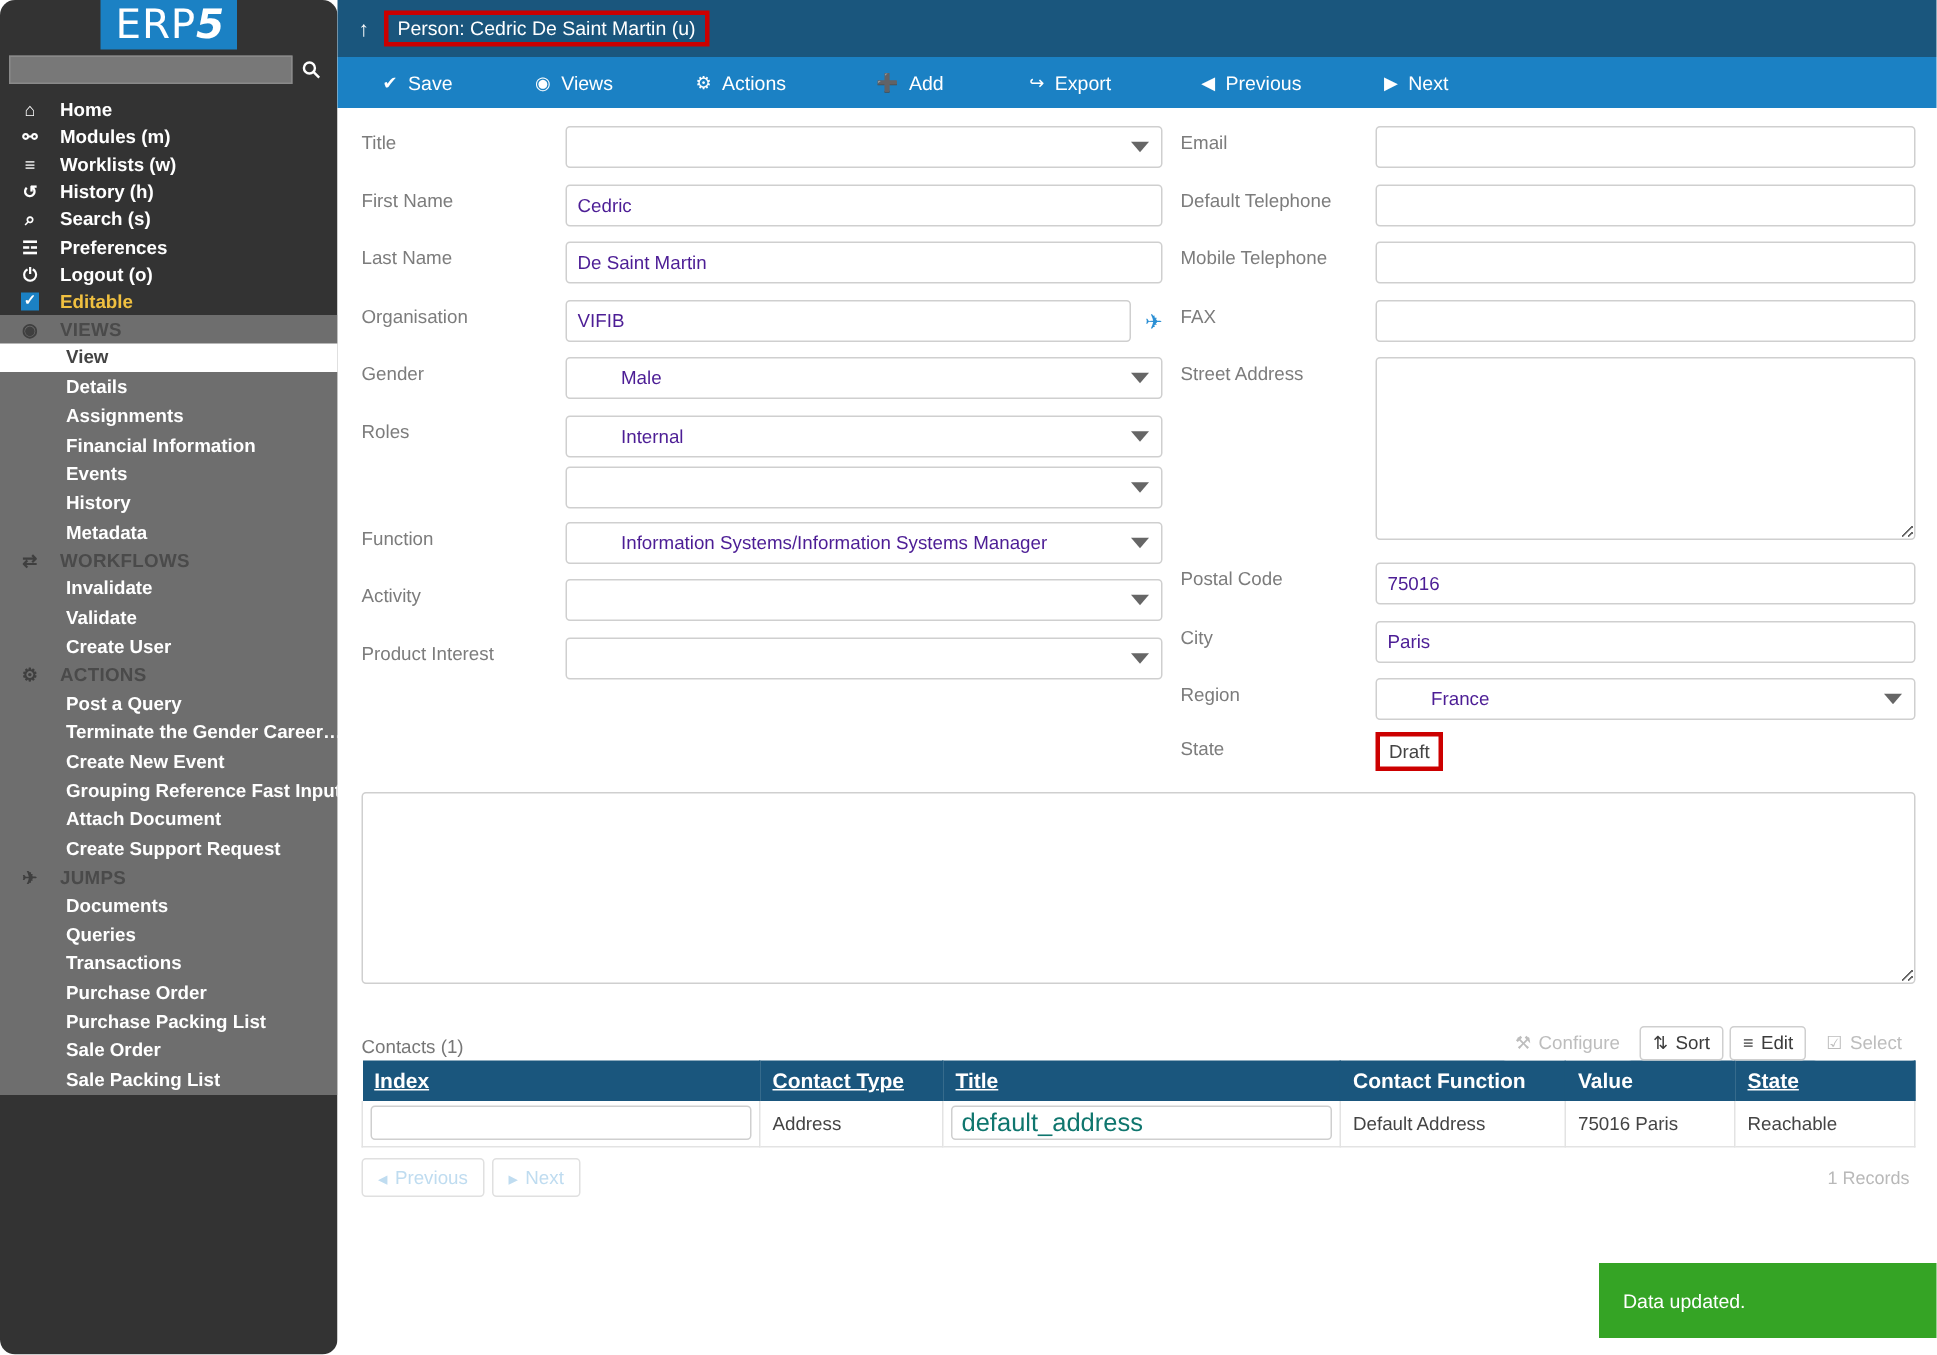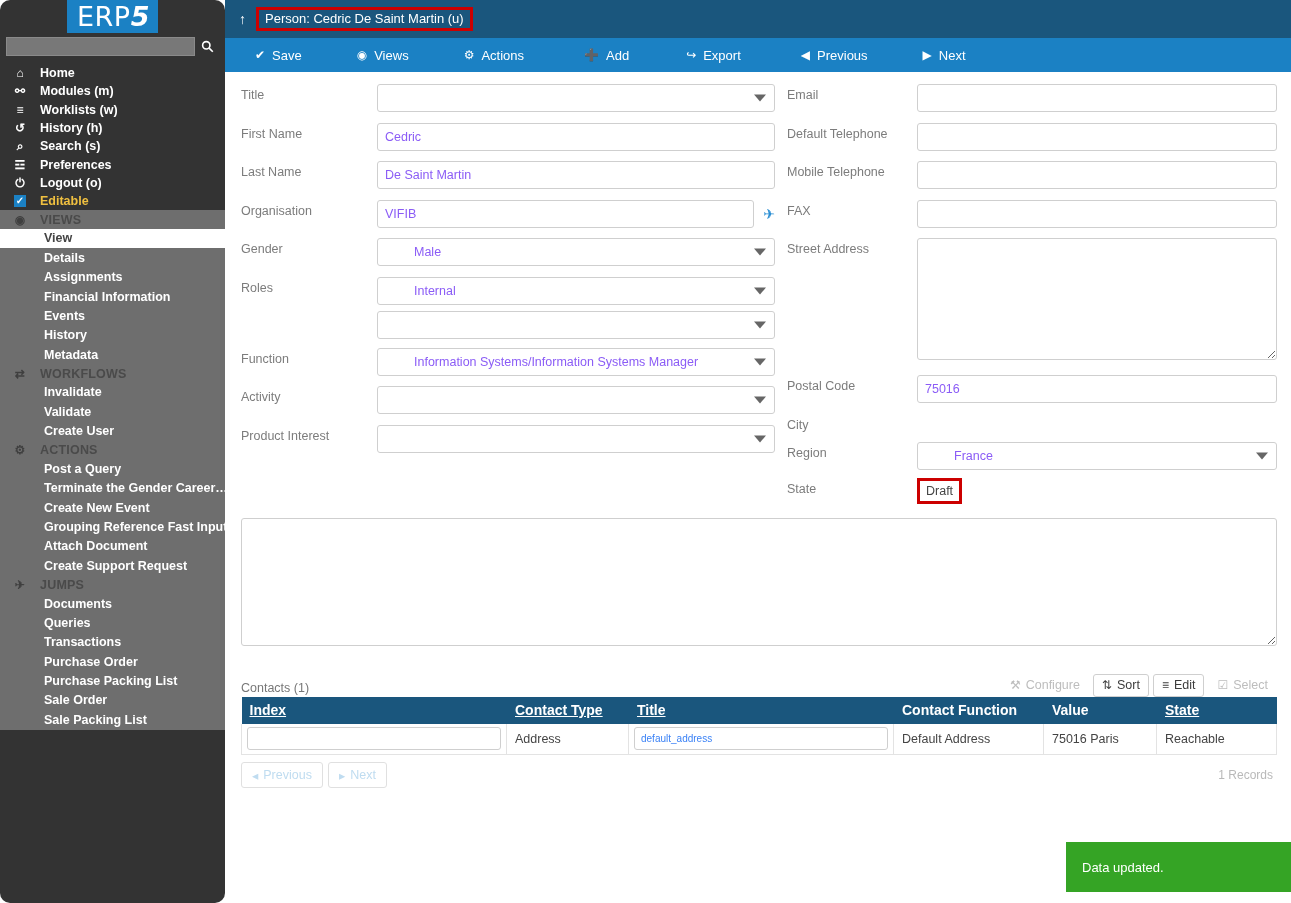--- a/index.html
+++ b/index.html
@@ -103,21 +103,21 @@
   .flabel {
     color: #7c7c7c; font-size: 12.5px; padding-top: 4px;
     flex: 0 0 auto; white-space: nowrap;
   }
   .col-left  .flabel { width: 136px; }
   .col-right .flabel { width: 130px; }
   .fctl { flex: 1 1 auto; position: relative; }
 
   input.txt, .selbox {
     width: 100%; height: 24px; border: 1px solid #cfcfcf; border-radius: 3px;
-    background: #ffffff; font-size: 12.5px; color: #8b5cf6;
+    background: #ffffff; font-size: 12.5px; color: #4c1d95;
     padding: 0 7px; outline: none;
     font-family: "Liberation Sans", sans-serif;
   }
   .selbox { display: flex; align-items: center; position: relative; padding-right: 26px; padding-left: 36px; }
   .selbox .caret {
     position: absolute; right: 8px; top: 50%; transform: translateY(-50%);
     width: 0; height: 0; border-left: 6px solid transparent; border-right: 6px solid transparent;
     border-top: 7px solid #666666;
   }
   .selbox.tall { height: 28px; }
@@ -162,21 +162,21 @@
   }
   table.lb thead th span.sortable { text-decoration: underline; cursor: pointer; }
   table.lb tbody td {
     height: 31px; border: 1px solid #e3e3e3; border-top: none;
     font-size: 12.5px; color: #444444; padding: 0 8px; background: #ffffff;
     vertical-align: middle;
   }
   table.lb tbody td.cell-input { padding: 3px 5px; }
   table.lb tbody td input.cellinput {
     width: 100%; height: 23px; border: 1px solid #cfcfcf; border-radius: 3px;
-    font-size: 10px; color: #3b82f6; padding: 0 6px; outline: none;
+    font-size: 17px; color: #0f766e; padding: 0 6px; outline: none;
     font-family: "Liberation Sans", sans-serif;
   }
 
   .lb-foot { display: flex; align-items: center; justify-content: space-between; margin-top: 7px; }
   .pager { display: flex; gap: 5px; }
   .pg-btn {
     display: flex; align-items: center; gap: 5px;
     height: 26px; padding: 0 10px; border: 1px solid #e0e0e0; border-radius: 3px;
     background: #ffffff; color: #bfdcf0; font-size: 12.5px; cursor: default;
   }
@@ -491,20 +491,21 @@
           <div class="fctl"><textarea class="ta" rows="6" style="height: 122px;" value=""></textarea></div>
         </div>
 
         <div class="frow">
           <div class="flabel">Postal Code</div>
           <div class="fctl"><input class="txt tall" type="text" value="75016" style=""></div>
         </div>
 
         <div class="frow">
           <div class="flabel">City</div>
+          <div class="fctl"><input class="txt tall" type="text" value="Paris" style=""></div>
         </div>
 
         <div class="frow" style="margin-bottom:8px;">
           <div class="flabel">Region</div>
           <div class="fctl">
               <div class="selbox tall">
             <span>France</span>
             <span class="caret"></span>
               </div>
             </div>

